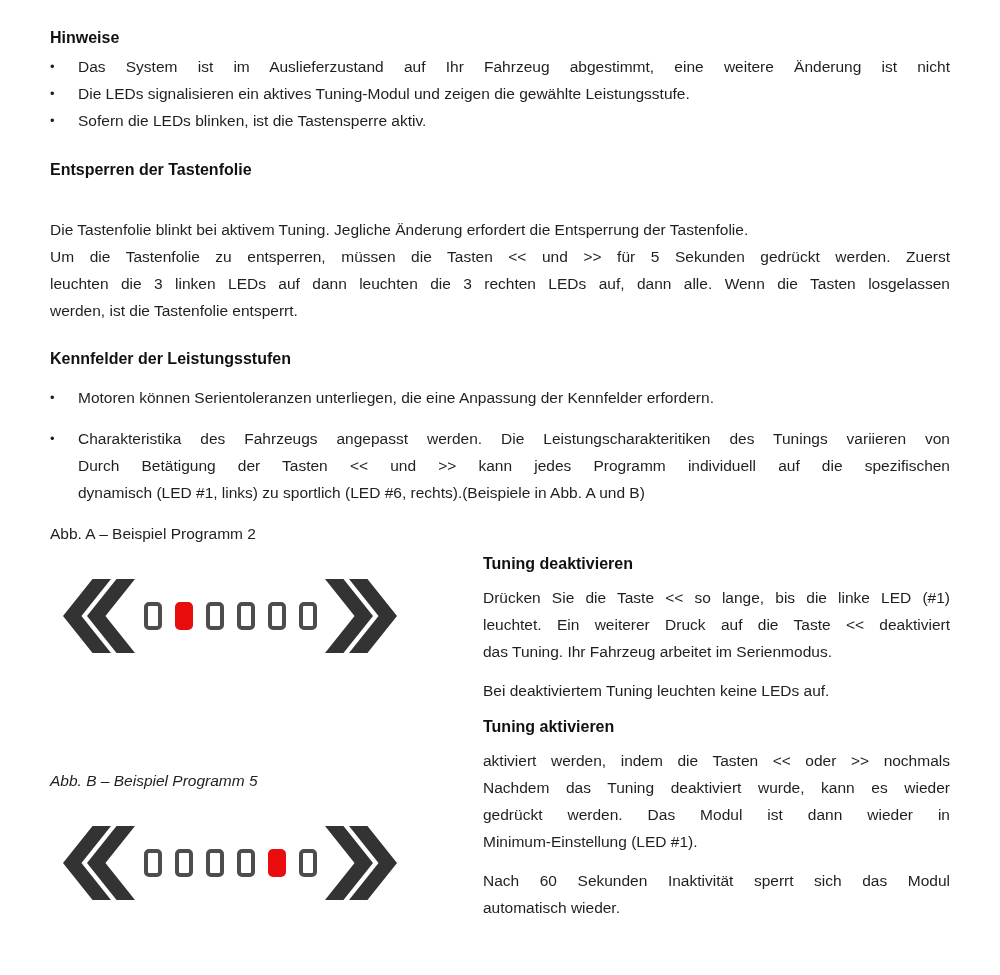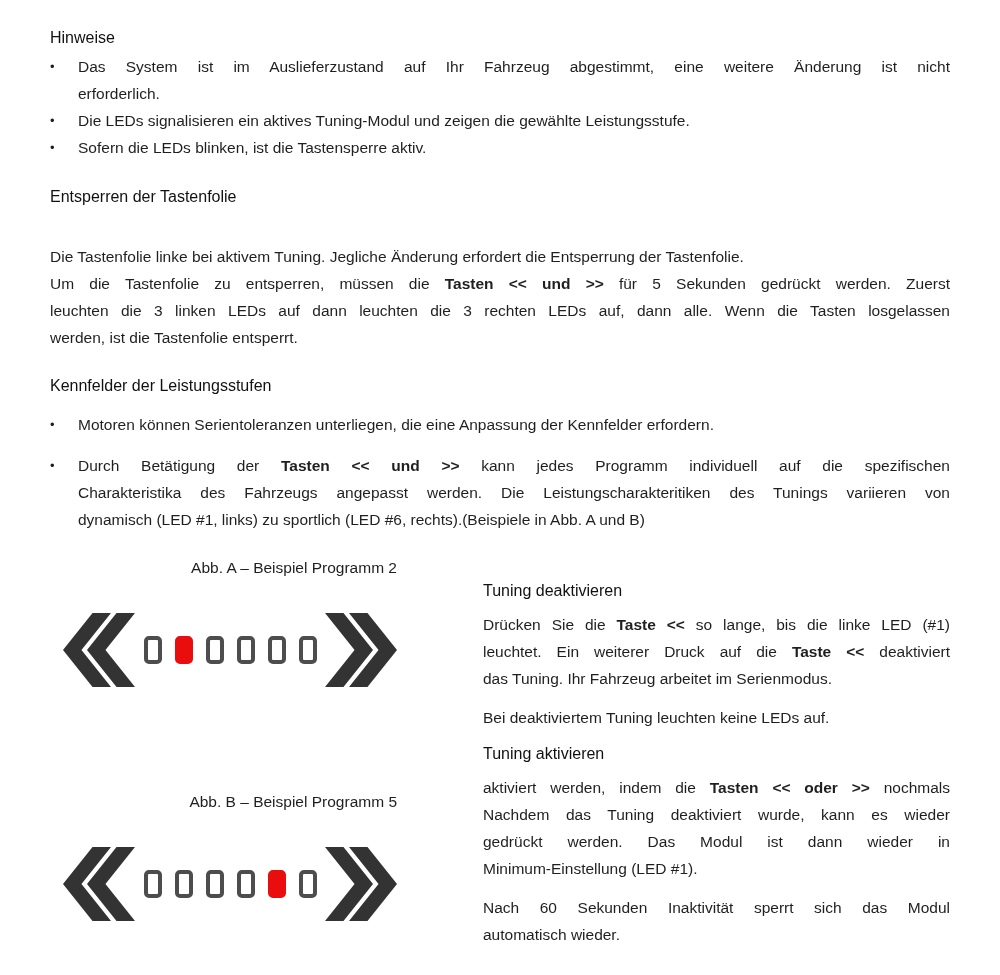--- a/index.html
+++ b/index.html
@@ -19,115 +19,114 @@
     font-size:15.5px; line-height:27px;
     color:var(--text);
   }
   .page{
     position:relative;
     width:1000px; height:975px;
     padding:0 50px;
     overflow:hidden;
   }
   .sec-heading{
-    font-size:16px; font-weight:normal; color:var(--heading);
+    font-size:16px; font-weight:bold; color:var(--heading);
     line-height:21px;
   }
   .h-hinweise{ margin:27px 0 5px 0; }
   .h-entsperren{ margin:25px 0 36px 0; }
   .h-anpassung{ margin:24px 0 15px 0; }
 
   .bullet-row{ display:flex; }
   .bullet-row.gap{ margin-top:14px; }
   .bullet-glyph{ flex:none; width:28px; font-size:13px; }
   .bullet-text{ flex:1; min-width:0; }
 
   .rt-line{ display:block; }
   .rt-line.j{ text-align:justify; text-align-last:justify; text-justify:inter-word; }
-  b{ font-weight:bold; }
+  b{ font-weight:normal; }
 
   .bottom{ position:relative; height:434px; }
 
   .figure{ position:absolute; left:0; }
   .figure-a{ top:14px; }
-  .figure-b{ top:248px; }
-  .fig-label{ margin:7px 0 29px 0;text-align:right; }
+  .figure-b{ top:261px;font-style:italic; }
+  .fig-label{ margin:0 0 29px 0; }
   .fig-graphic{
     margin-left:13px;
     width:334px; height:80px;
     display:flex; align-items:center; justify-content:space-between;
   }
   .chev{ width:72px; height:78px; fill:var(--chevron); flex:none; }
   .led-row{ display:flex; gap:13px; align-items:center; }
   .led{
     width:18px; height:28px;
     border:4px solid var(--led-border);
     border-radius:5px;
     background:#fff;
   }
   .led.active{ background:var(--red); border-color:var(--red); }
 
   .right-col{
     position:absolute; left:433px; top:47px; width:467px;
   }
   .rc-heading{
-    font-size:16px; font-weight:normal; color:var(--heading);
+    font-size:16px; font-weight:bold; color:var(--heading);
     line-height:22px; margin:0 0 9px 0;
   }
   .rc-heading.second{ }
   .rc-para{ margin:0 0 12px 0; }
 </style>
 </head>
 <body>
 
 <div class="page">
 
   <div class="sec-heading h-hinweise">Hinweise</div>
 
   <div class="bullet-row">
     <div class="bullet-glyph">•</div>
     <div class="bullet-text">
         <div class="rt-line j"><span>Das System ist im Auslieferzustand auf Ihr Fahrzeug abgestimmt, eine weitere Änderung ist nicht</span></div>
-        <div class="rt-line"><span>erforderlich.</span></div>
       </div>
   </div>
   <div class="bullet-row">
     <div class="bullet-glyph">•</div>
     <div class="bullet-text">
         <div class="rt-line"><span>Die LEDs signalisieren ein aktives Tuning-Modul und zeigen die gewählte Leistungsstufe.</span></div>
       </div>
   </div>
   <div class="bullet-row">
     <div class="bullet-glyph">•</div>
     <div class="bullet-text">
         <div class="rt-line"><span>Sofern die LEDs blinken, ist die Tastensperre aktiv.</span></div>
       </div>
   </div>
 
   <div class="sec-heading h-entsperren">Entsperren der Tastenfolie</div>
   <div class="body-para">
-      <div class="rt-line"><span>Die Tastenfolie linke bei aktivem Tuning. Jegliche Änderung erfordert die Entsperrung der Tastenfolie.</span></div>
+      <div class="rt-line"><span>Die Tastenfolie blinkt bei aktivem Tuning. Jegliche Änderung erfordert die Entsperrung der Tastenfolie.</span></div>
       <div class="rt-line j"><span>Um die Tastenfolie zu entsperren, müssen die </span><b>Tasten &lt;&lt; und &gt;&gt;</b><span> für 5 Sekunden gedrückt werden. Zuerst</span></div>
       <div class="rt-line j"><span>leuchten die 3 linken LEDs auf dann leuchten die 3 rechten LEDs auf, dann alle. Wenn die Tasten losgelassen</span></div>
       <div class="rt-line"><span>werden, ist die Tastenfolie entsperrt.</span></div>
     </div>
 
   <div class="sec-heading h-anpassung">Kennfelder der Leistungsstufen</div>
 
   <div class="bullet-row">
     <div class="bullet-glyph">•</div>
     <div class="bullet-text">
         <div class="rt-line"><span>Motoren können Serientoleranzen unterliegen, die eine Anpassung der Kennfelder erfordern.</span></div>
       </div>
   </div>
   <div class="bullet-row gap">
     <div class="bullet-glyph">•</div>
     <div class="bullet-text">
+        <div class="rt-line j"><span>Charakteristika des Fahrzeugs angepasst werden. Die Leistungscharakteritiken des Tunings variieren von</span></div>
         <div class="rt-line j"><span>Durch Betätigung der </span><b>Tasten &lt;&lt; und &gt;&gt;</b><span> kann jedes Programm individuell auf die spezifischen</span></div>
-        <div class="rt-line j"><span>Charakteristika des Fahrzeugs angepasst werden. Die Leistungscharakteritiken des Tunings variieren von</span></div>
         <div class="rt-line"><span>dynamisch (LED #1, links) zu sportlich (LED #6, rechts).(Beispiele in Abb. A und B)</span></div>
       </div>
   </div>
 
   <div class="bottom">
 
     <div class="figure figure-a">
       <div class="fig-label">Abb. A – Beispiel Programm 2</div>
       <div class="fig-graphic">
         <svg class="chev" viewBox="0 0 78 80" aria-hidden="true">

